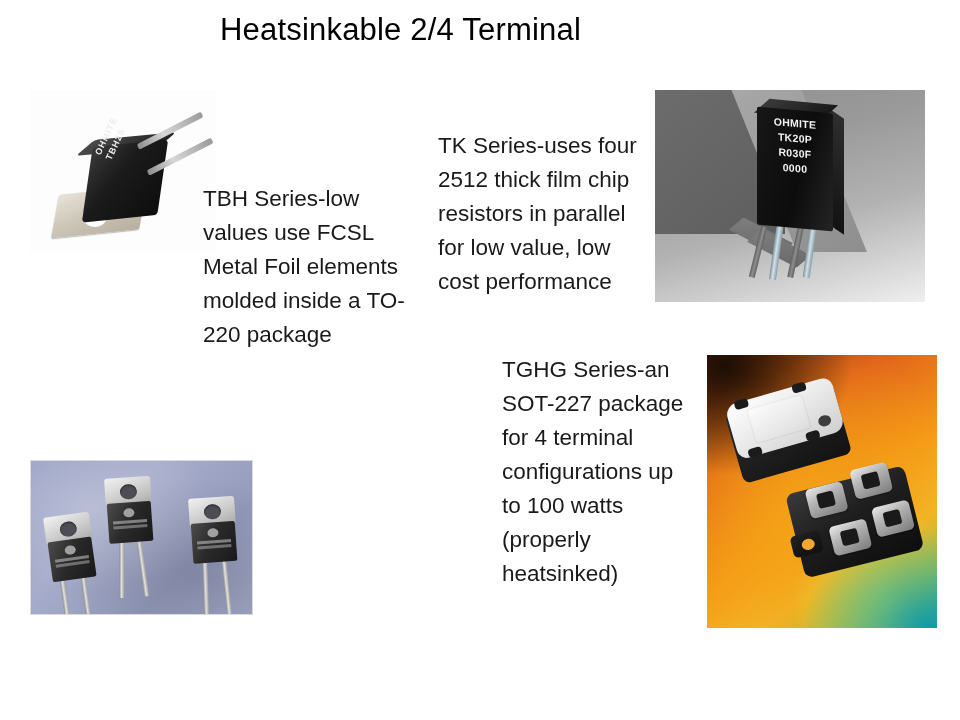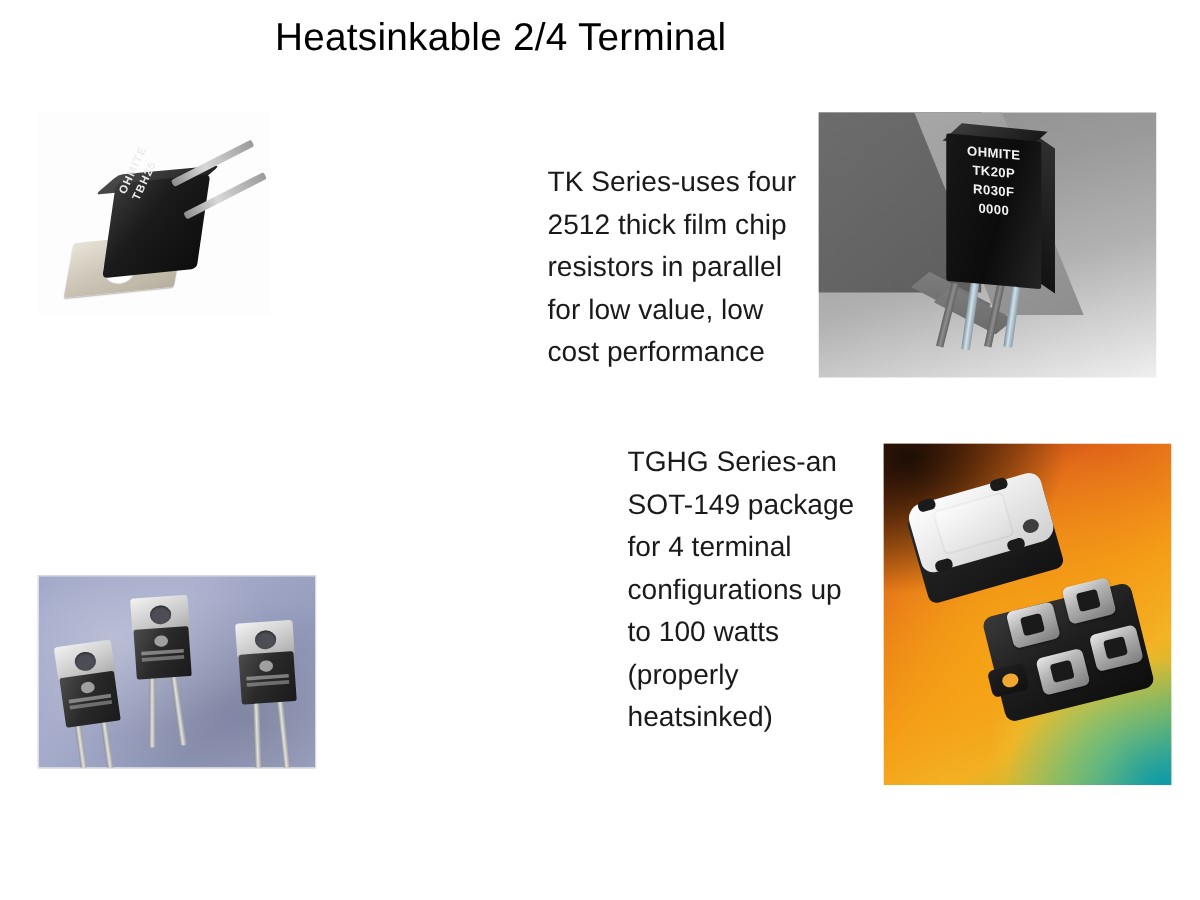--- a/index.html
+++ b/index.html
@@ -377,20 +377,21 @@
     <div class="tab"></div>
     <div class="tab-hole"></div>
     <div class="body-top"></div>
     <div class="body"></div>
     <div class="marking">OHMITE
 TBH25</div>
     <div class="lead lead1"></div>
     <div class="lead lead2"></div>
   </div>
 
+  <div class="caption" id="cap-tbh">TBH Series-low values use FCSL Metal Foil elements molded inside a TO-220 package</div>
 
   <div class="caption" id="cap-tk">TK Series-uses four 2512 thick film chip resistors in parallel for low value, low cost performance</div>
 
   <div class="photo" id="photo-tk">
     <div class="heatsink"></div>
     <div class="heatsink-face"></div>
     <div class="fin fin1"></div>
     <div class="fin fin2"></div>
     <div class="pin-dark pin3"></div>
     <div class="pin-dark pin4"></div>
@@ -398,21 +399,21 @@
     <div class="pin pin2"></div>
     <div class="pkg-side"></div>
     <div class="pkg-top"></div>
     <div class="pkg"></div>
     <div class="marking">OHMITE
 TK20P
 R030F
 0000</div>
   </div>
 
-  <div class="caption" id="cap-tghg">TGHG Series-an SOT-149 package for 4 terminal configurations up to 100 watts (properly heatsinked)</div>
+  <div class="caption" id="cap-tghg">TGHG Series-an SOT-227 package for 4 terminal configurations up to 100 watts (properly heatsinked)</div>
 
   <div class="photo" id="photo-tghg">
     <div class="pkgA">
       <div class="base"></div>
       <div class="plate"></div>
       <div class="notch n1"></div>
       <div class="notch n2"></div>
       <div class="notch n3"></div>
       <div class="notch n4"></div>
       <div class="inner"></div>

